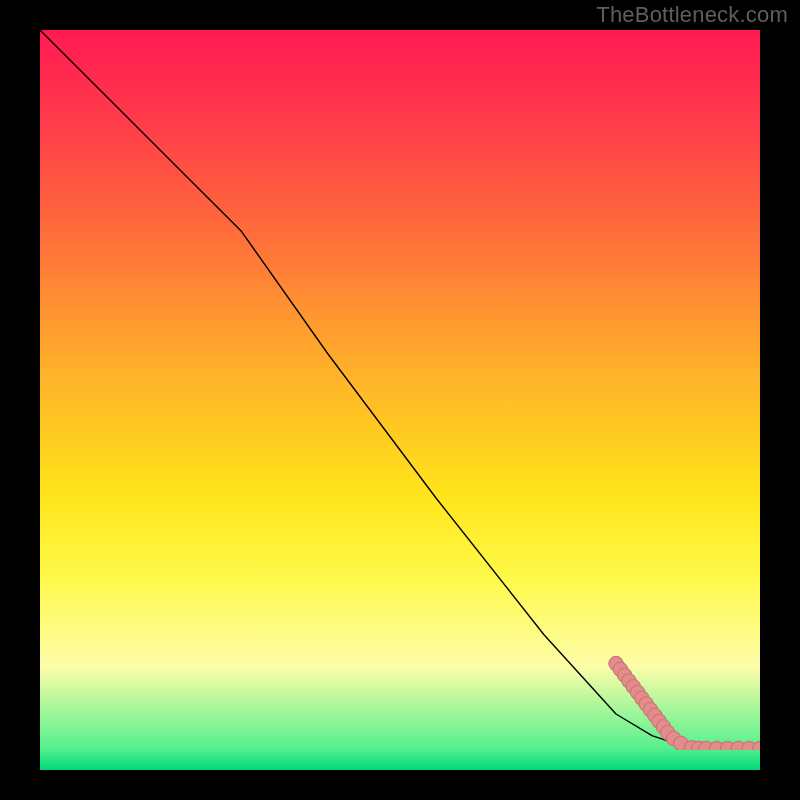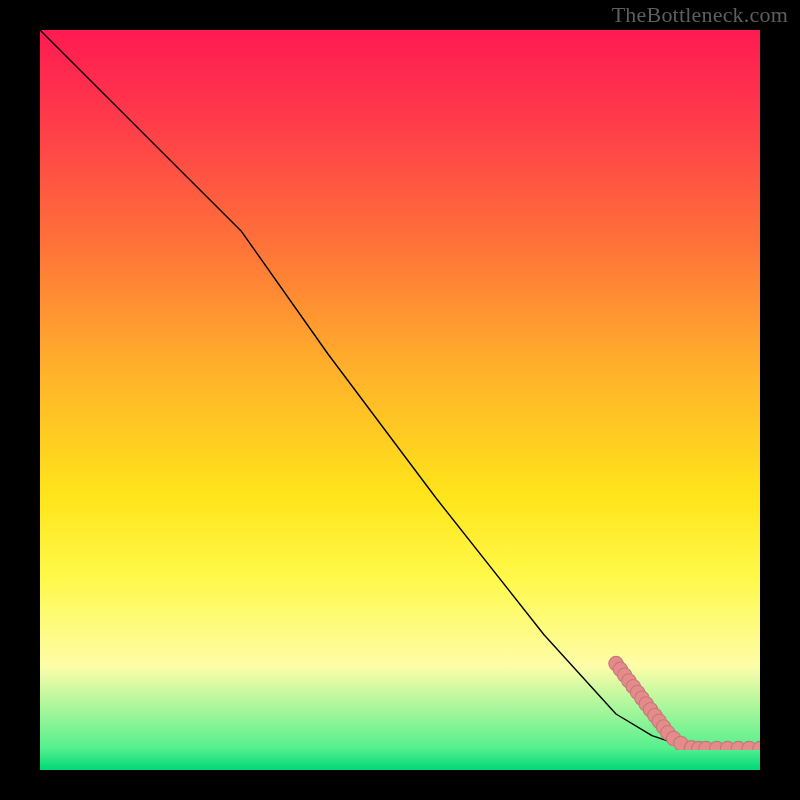--- a/index.html
+++ b/index.html
@@ -18,21 +18,20 @@
     background: #000;
   }
   .attribution {
     position: absolute;
     top: 2px;
     right: 12px;
     color: #5e5e5e;
     font-size: 22px;
     font-weight: 400;
     letter-spacing: 0.2px;
-    font-family: Liberation Serif, serif;
   }
   .plot {
     position: absolute;
     left: 40px;
     top: 30px;
     width: 720px;
     height: 740px;
   }
   
   .plot-bg {

